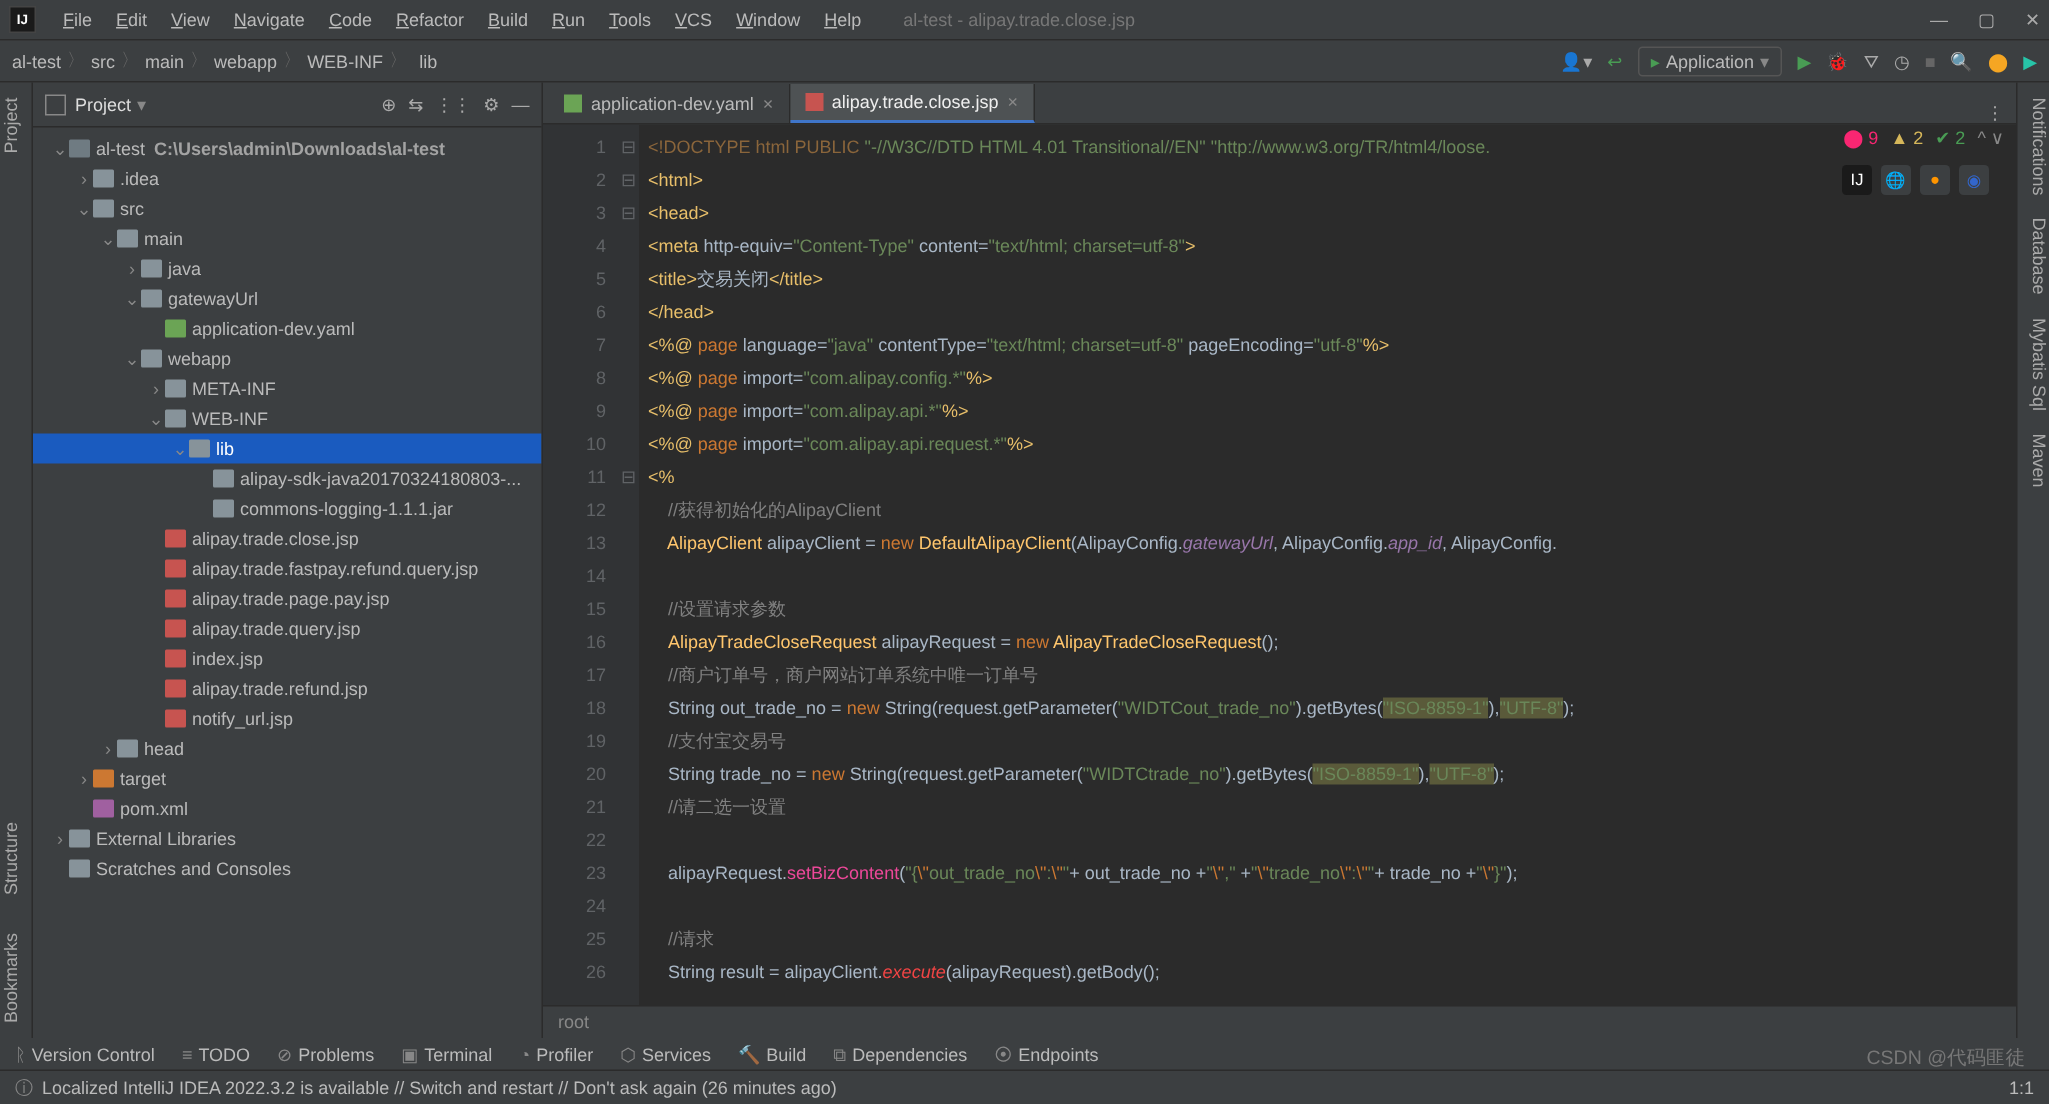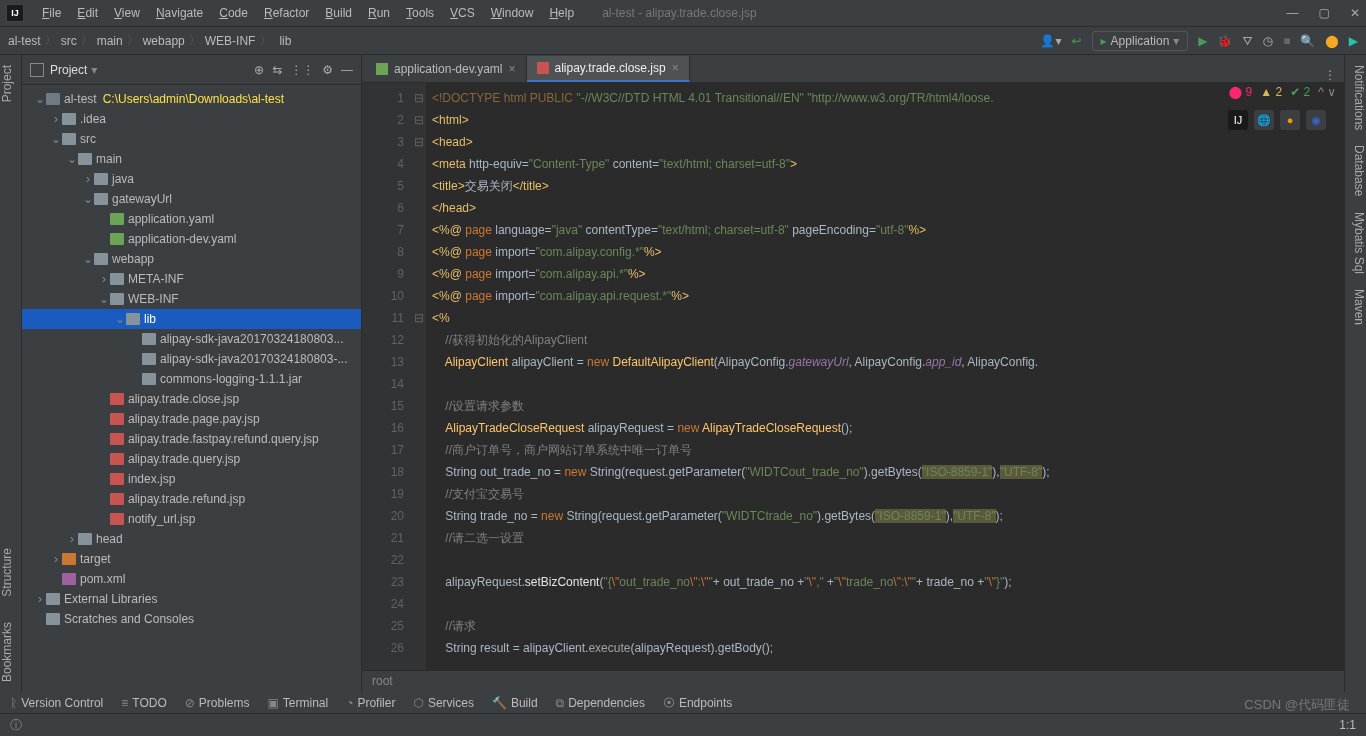--- a/index.html
+++ b/index.html
@@ -51,22 +51,22 @@
 .tab .ticn{width:12px;height:12px;}
 .editor{ flex:1; display:flex; overflow:hidden; font-family:"JetBrains Mono","Consolas",monospace; font-size:13.5px;}
 .gutter-ln{ width:50px; background:#313335; color:#606366; text-align:right; padding:4px 8px 4px 0; line-height:22px;}
 .gfold{width:14px;background:#313335;color:#606366;padding-top:4px;line-height:22px;text-align:center;}
 .code{ flex:1; padding:4px 0 4px 6px; line-height:22px; white-space:pre; color:#a9b7c6; overflow:hidden;}
 .kw{color:#cc7832;}
 .str{color:#6a8759;}
 .str-hi{color:#6a8759;background:#5a5a3a;}
 .cmt{color:#808080;}
 .cls{color:#ffc66d;}
-.fn{color:#e5e5e5;}
-.fn-err{color:#a3a3a3;}
+.fn{color:#ec4899;}
+.fn-err{color:#ef4444;font-style:italic;}
 .field{color:#9876aa;font-style:italic;}
 .tag{color:#e8bf6a;}
 .doc{color:#8a653b;}
 .insp{position:absolute; top:30px; right:8px; display:flex; gap:8px; align-items:center; font-size:11px;}
 .insp .red{color:#f92672;}
 .insp .yel{color:#d6b75a;}
 .insp .grn{color:#499c54;}
 .browser-row{position:absolute; top:55px; right:18px; display:flex; gap:6px;}
 .browser-row span{width:20px;height:20px;border-radius:3px;background:#3c3f41;display:inline-flex;align-items:center;justify-content:center;font-size:11px;}
 .crumb-bar{ height:22px; background:#3c3f41; border-top:1px solid #2b2b2b; padding:3px 10px; color:#888;}
@@ -144,21 +144,21 @@
         <span>⚙</span>
         <span>—</span>
       </div>
     </div>
     <div class="tree" id="tree">
         <div class="trow">
           <span class="ind" style="width:12px"></span>
           <span class="arr">⌄</span>
           <span class="ficn fdir-root"></span>
           <span>al-test</span> 
-          <span style="color:#fde047;margin-left:6px;">C:\Users\admin\Downloads\al-test</span>
+          <span style="color:#a3a3a3;margin-left:6px;font-weight:bold;">C:\Users\admin\Downloads\al-test</span>
         </div>
         <div class="trow">
           <span class="ind" style="width:28px"></span>
           <span class="arr">›</span>
           <span class="ficn fdir"></span>
           <span>.idea</span>
         </div>
         <div class="trow">
           <span class="ind" style="width:28px"></span>
           <span class="arr">⌄</span>
@@ -175,26 +175,20 @@
           <span class="ind" style="width:60px"></span>
           <span class="arr">›</span>
           <span class="ficn fdir"></span>
           <span>java</span>
         </div>
         <div class="trow">
           <span class="ind" style="width:60px"></span>
           <span class="arr">⌄</span>
           <span class="ficn fdir"></span>
           <span>gatewayUrl</span>
-        </div>
-        <div class="trow">
-          <span class="ind" style="width:76px"></span>
-          <span class="arr"></span>
-          <span class="ficn fyaml"></span>
-          <span>application.yaml</span>
         </div>
         <div class="trow">
           <span class="ind" style="width:76px"></span>
           <span class="arr"></span>
           <span class="ficn fyaml"></span>
           <span>application-dev.yaml</span>
         </div>
         <div class="trow">
           <span class="ind" style="width:60px"></span>
           <span class="arr">⌄</span>
@@ -216,51 +210,45 @@
         <div class="trow sel">
           <span class="ind" style="width:92px"></span>
           <span class="arr">⌄</span>
           <span class="ficn fdir"></span>
           <span>lib</span>
         </div>
         <div class="trow">
           <span class="ind" style="width:108px"></span>
           <span class="arr"></span>
           <span class="ficn fjar"></span>
-          <span>alipay-sdk-java20170324180803...</span>
-        </div>
-        <div class="trow">
-          <span class="ind" style="width:108px"></span>
-          <span class="arr"></span>
-          <span class="ficn fjar"></span>
           <span>alipay-sdk-java20170324180803-...</span>
         </div>
         <div class="trow">
           <span class="ind" style="width:108px"></span>
           <span class="arr"></span>
           <span class="ficn fjar"></span>
           <span>commons-logging-1.1.1.jar</span>
         </div>
         <div class="trow">
           <span class="ind" style="width:76px"></span>
           <span class="arr"></span>
           <span class="ficn fjsp"></span>
           <span>alipay.trade.close.jsp</span>
         </div>
         <div class="trow">
           <span class="ind" style="width:76px"></span>
           <span class="arr"></span>
           <span class="ficn fjsp"></span>
+          <span>alipay.trade.fastpay.refund.query.jsp</span>
+        </div>
+        <div class="trow">
+          <span class="ind" style="width:76px"></span>
+          <span class="arr"></span>
+          <span class="ficn fjsp"></span>
           <span>alipay.trade.page.pay.jsp</span>
-        </div>
-        <div class="trow">
-          <span class="ind" style="width:76px"></span>
-          <span class="arr"></span>
-          <span class="ficn fjsp"></span>
-          <span>alipay.trade.fastpay.refund.query.jsp</span>
         </div>
         <div class="trow">
           <span class="ind" style="width:76px"></span>
           <span class="arr"></span>
           <span class="ficn fjsp"></span>
           <span>alipay.trade.query.jsp</span>
         </div>
         <div class="trow">
           <span class="ind" style="width:76px"></span>
           <span class="arr"></span>
@@ -390,17 +378,18 @@
       <span><span style="color:#888">◔</span> Profiler</span>
       <span><span style="color:#888">⬡</span> Services</span>
       <span><span style="color:#888">🔨</span> Build</span>
       <span><span style="color:#888">⧉</span> Dependencies</span>
       <span><span style="color:#888">⦿</span> Endpoints</span>
     </div>
 </div>
 
 <div class="statusbar">
   <span style="color:#888;margin-right:6px;">ⓘ</span>
+  <span class="msg">Localized IntelliJ IDEA 2022.3.2 is available // Switch and restart // Don't ask again (26 minutes ago)</span>
   <div class="right">
     <span>1:1</span>
     <span class="watermark">CSDN @代码匪徒</span>
   </div>
 </div>
 
 </body></html>

